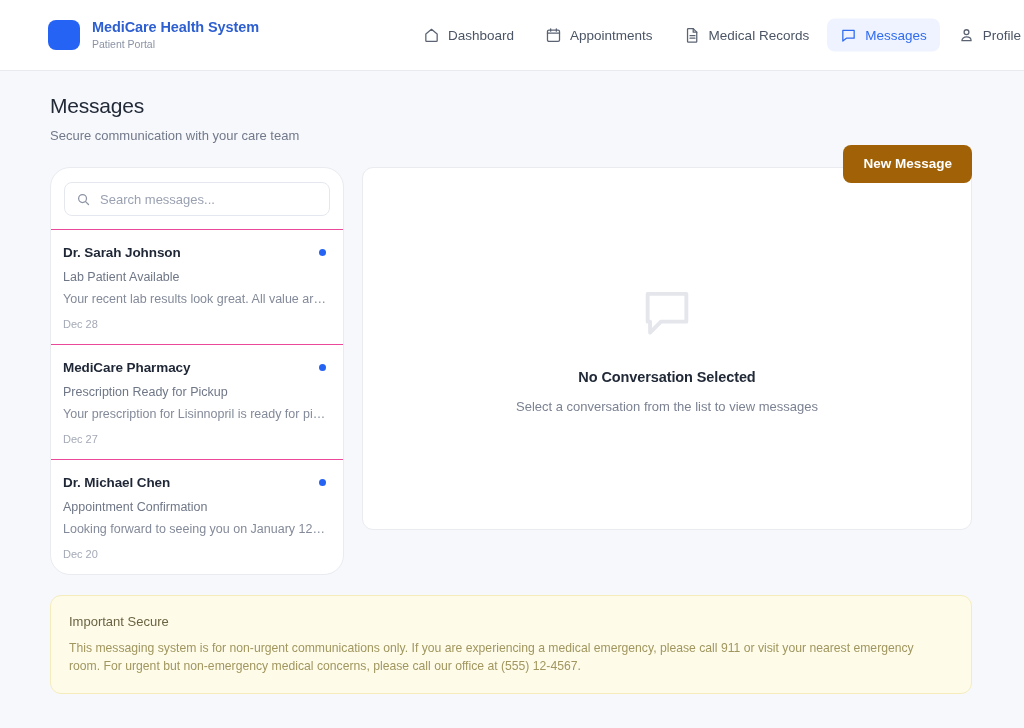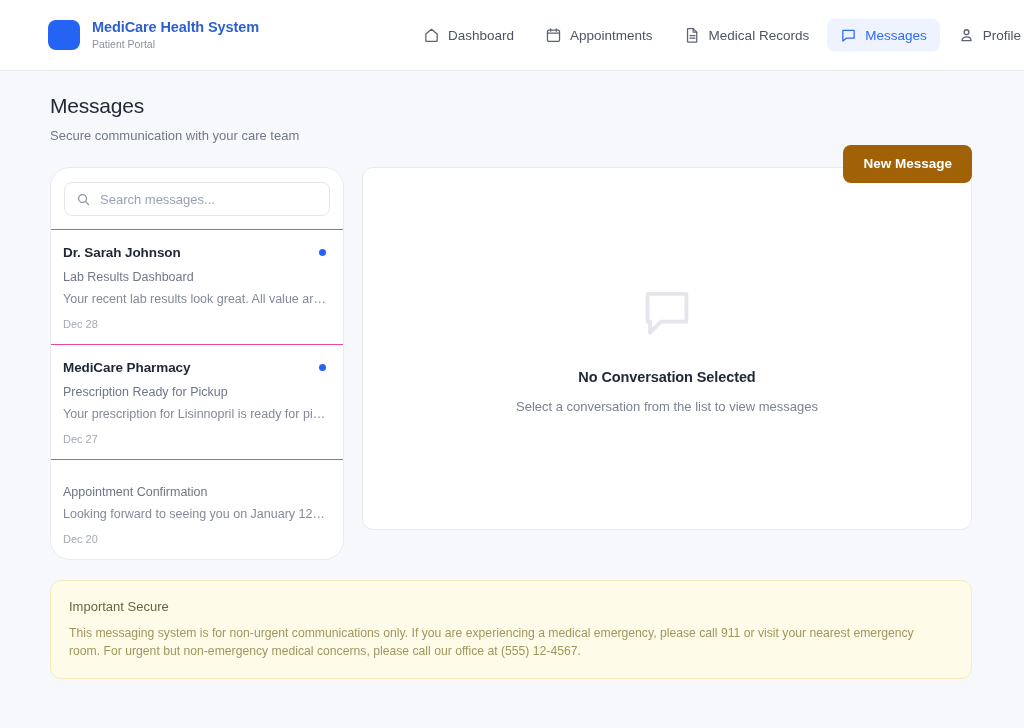--- a/index.html
+++ b/index.html
@@ -256,36 +256,40 @@
         </span>
         <input class="search-input" type="text" placeholder="Search messages..." style="">
       </div>
     </div>
 
     <div class="conv">
       <div class="conv-head">
         <span class="conv-name">Dr. Sarah Johnson</span>
         <span class="unread-dot"></span>
       </div>
-      <div class="conv-subject">Lab Results Dashboard</div>
+      <div class="conv-subject">Lab Patient Available</div>
       <div class="conv-preview">Your recent lab results look great. All value are within nor...</div>
       <div class="conv-date">Dec 28</div>
     </div>
 
     <div class="conv">
       <div class="conv-head">
         <span class="conv-name">MediCare Pharmacy</span>
         <span class="unread-dot"></span>
       </div>
       <div class="conv-subject">Prescription Ready for Pickup</div>
       <div class="conv-preview">Your prescription for Lisinnopril is ready for pickup at our...</div>
       <div class="conv-date">Dec 27</div>
     </div>
 
     <div class="conv">
+      <div class="conv-head">
+        <span class="conv-name">Dr. Michael Chen</span>
+        <span class="unread-dot"></span>
+      </div>
       <div class="conv-subject">Appointment Confirmation</div>
       <div class="conv-preview">Looking forward to seeing you on January 12th at 2:30 P...</div>
       <div class="conv-date">Dec 20</div>
     </div>
   </div>
 
   <div class="panel detail-panel">
     <div class="bubble-icon">
       <svg width="58" height="58" viewBox="0 0 24 24" fill="none" stroke="#e4e6ec" stroke-width="1.6" stroke-linejoin="round">
         <path d="M4 4.5h16v11.5H9.5L5 20.5v-4.5H4z"></path>

